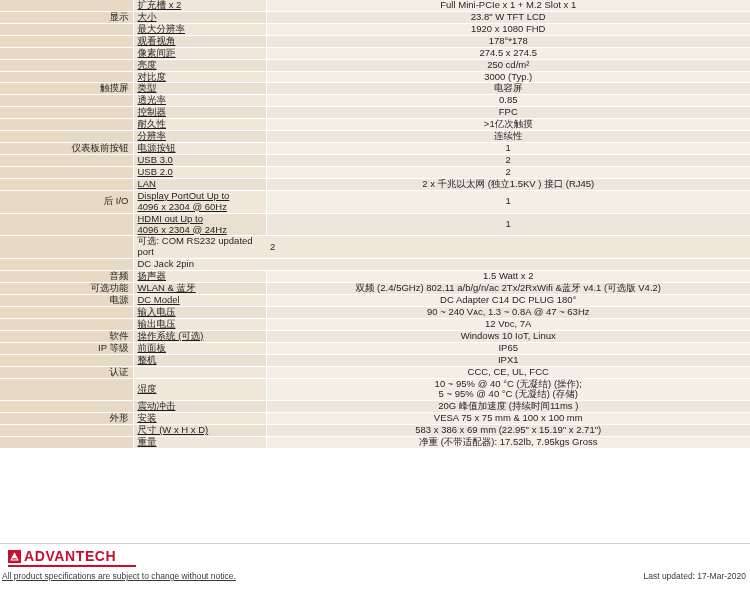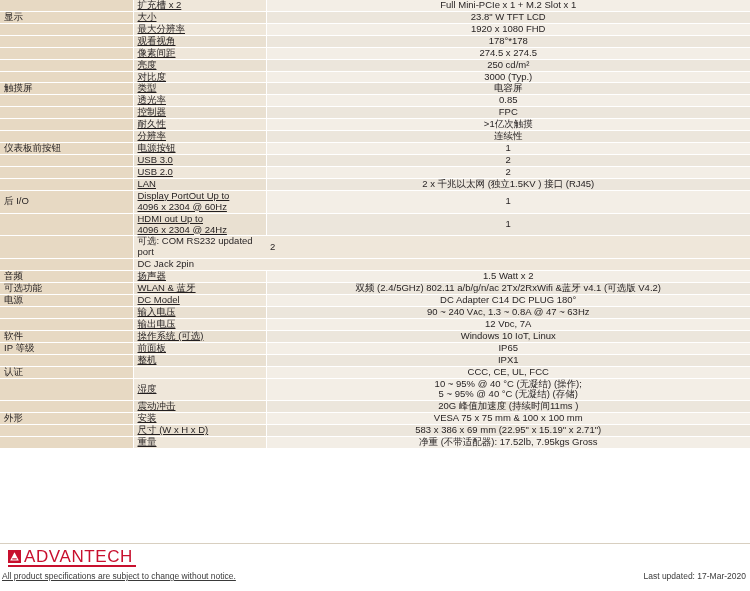--- a/index.html
+++ b/index.html
@@ -31,20 +31,21 @@
   col.c1 { width: 133px; }
   col.c2 { width: 133px; }
   col.c3 { width: 484px; }
 
   td.cat {
     background: #e7d9c3;
     color: #231f20;
     font-size: 10px;
     padding-left: 8px;
     border-right: 1px solid #ffffff;
+    text-align: right;
   }
   td.cat-empty {
     background: #e7d9c3;
     border-right: 1px solid #ffffff;
   }
   td.sub {
     background: #efe7da;
     padding-left: 8px;
     border-right: 1px solid #ffffff;
     text-decoration: underline;
@@ -90,22 +91,22 @@
   .logo-mark {
     width: 13px;
     height: 13px;
     position: relative;
     margin-right: 3px;
     margin-top: 1px;
   }
   .logo-text {
     color: #c8102e;
     font-family: "Liberation Sans", sans-serif;
-    font-weight: normal;
-    font-size: 17px;
+    font-weight: bold;
+    font-size: 14px;
     letter-spacing: 0.6px;
     line-height: 15px;
   }
   .logo-under {
     position: absolute;
     left: 8px;
     top: 22px;
     width: 128px;
     height: 2px;
     background: #c8102e;

